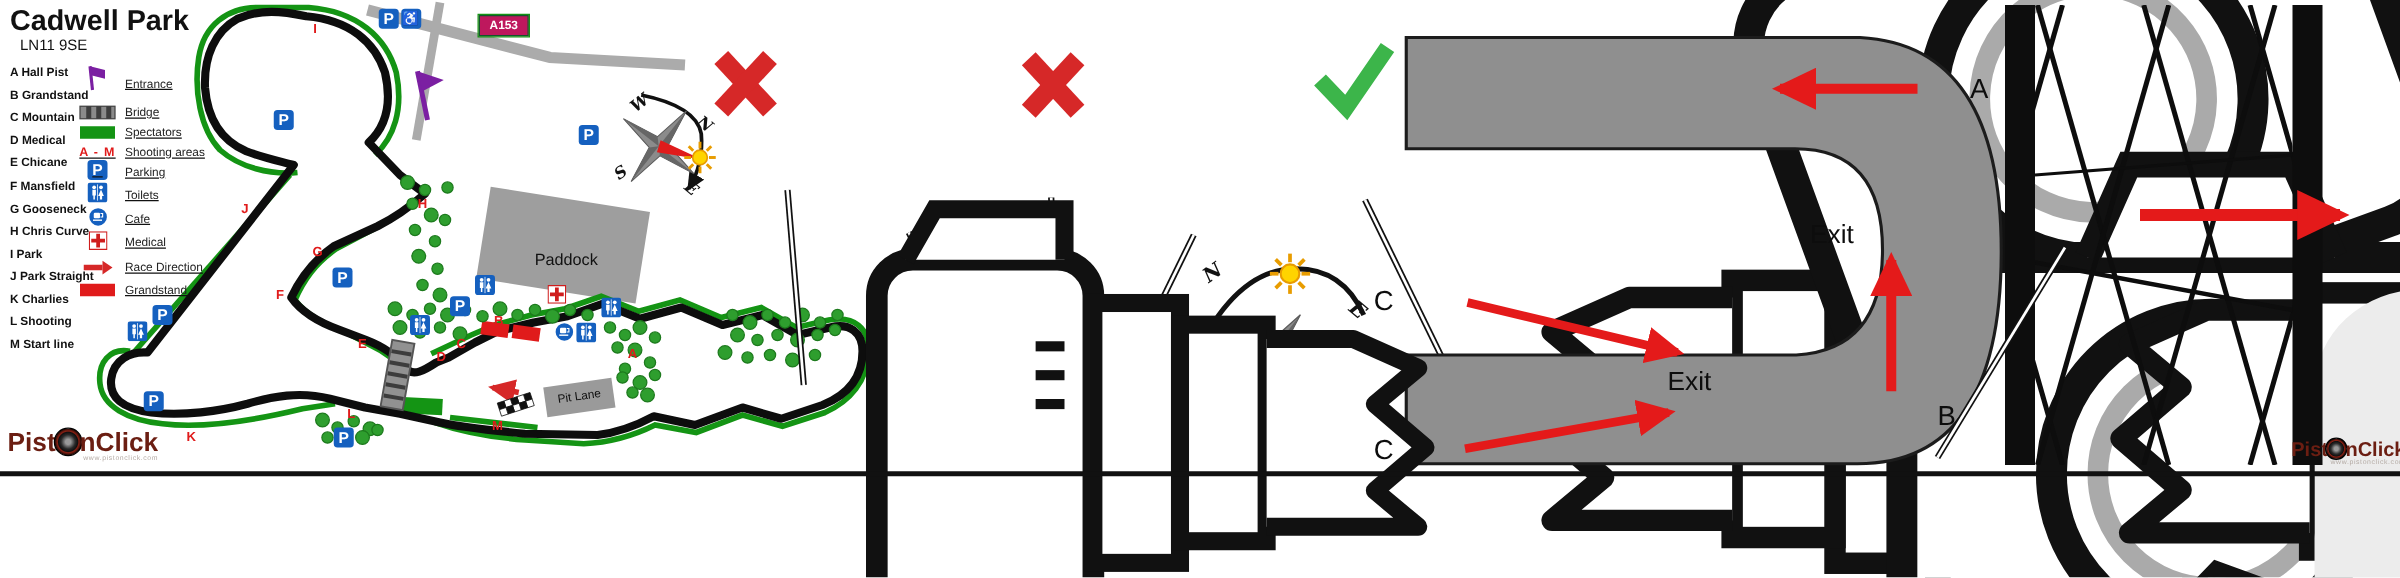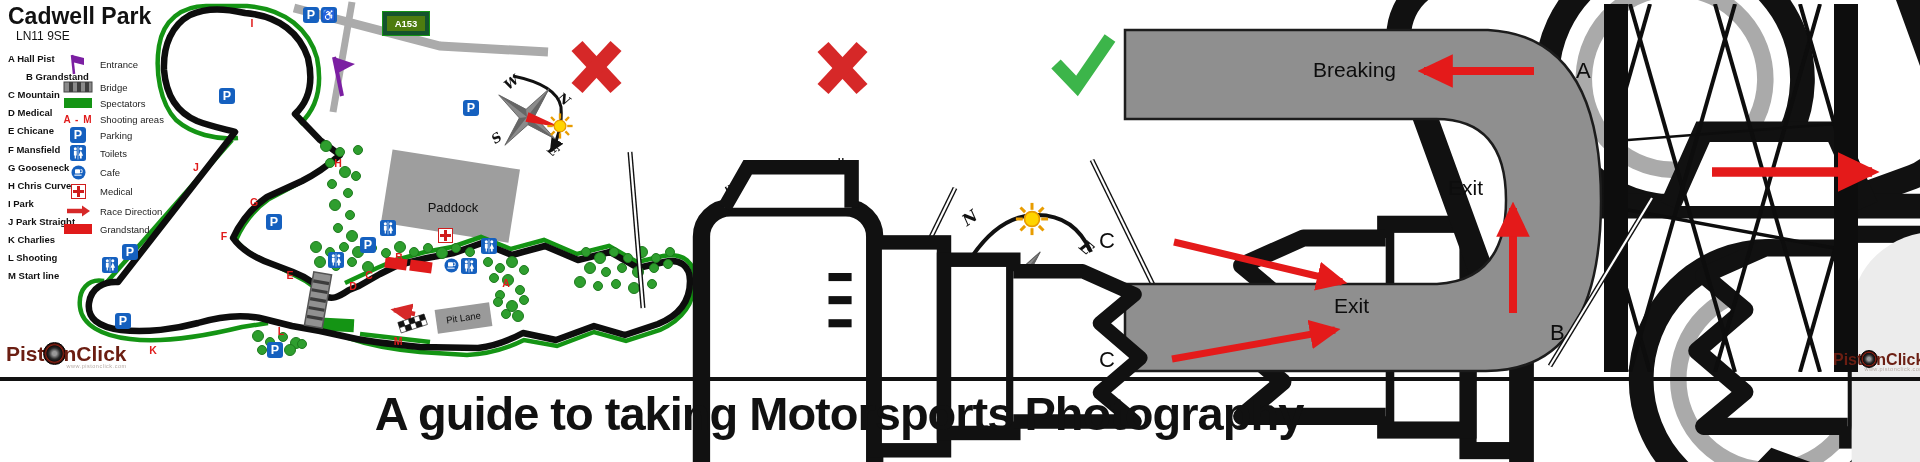--- a/index.html
+++ b/index.html
@@ -3,33 +3,33 @@
 <meta charset="utf-8">
 <style>
   html,body{margin:0;padding:0;background:#fff;}
   #page{position:relative;width:1920px;height:462px;background:#fff;overflow:hidden;
         font-family:"Liberation Sans",sans-serif;color:#111;}
   #gfx{position:absolute;left:0;top:0;}
   .abs{position:absolute;}
   #map-title{left:8px;top:5px;font-size:23px;font-weight:bold;line-height:1.02;}
   #map-subtitle{left:16px;top:29px;font-size:12px;font-weight:normal;}
   .corner-item{position:absolute;left:8px;font-size:9.5px;font-weight:bold;white-space:nowrap;}
-  .legend-row{position:absolute;left:60px;display:flex;align-items:center;height:18px;}
+  .legend-row{position:absolute;left:60px;display:flex;align-items:flex-end;height:18px;text-decoration:underline;}
   .legend-icon{width:36px;display:flex;justify-content:center;align-items:center;flex:none;}
   .legend-label{font-size:9.5px;color:#222;white-space:nowrap;padding-left:4px;}
   .shoot-range{color:#e01b1b;font-weight:bold;font-size:10px;letter-spacing:1px;}
   .ptile{position:absolute;width:16px;height:16px;background:#1560bf;border-radius:3px;
          color:#fff;font-weight:bold;font-size:12.5px;line-height:16px;text-align:center;}
   .wtile{position:absolute;width:16px;height:16px;background:#1560bf;border-radius:3px;
          color:#fff;font-size:11px;line-height:16px;text-align:center;}
   .maptile{position:absolute;width:16px;height:16px;}
   .track-letter{position:absolute;transform:translate(-50%,-50%);color:#e01b1b;
                 font-size:10.5px;font-weight:bold;}
-  #a153-badge{left:383px;top:12px;width:38px;height:15px;background:#4d7c0f;
-              border:4px solid #14532d;outline:1px solid #149414;color:#fff;
+  #a153-badge{left:383px;top:12px;width:38px;height:15px;background:#be185d;
+              border:1px solid #14532d;outline:1px solid #149414;color:#fff;
               font-size:9.5px;font-weight:bold;text-align:center;line-height:15px;}
   #paddock-label{left:408px;top:200px;width:90px;text-align:center;font-size:13px;}
   #pitlane-box{left:436px;top:306px;width:55px;height:24px;background:#9a9a9a;
                transform:rotate(-8deg);font-size:9.5px;text-align:center;line-height:24px;}
   .hairpin-label{position:absolute;font-size:21px;color:#0d0d0d;}
   .cam-letter{position:absolute;font-size:22px;color:#0d0d0d;}
   .logo{position:absolute;font-weight:bold;color:#6b1e12;white-space:nowrap;}
   #logo-left{left:6px;top:342px;font-size:21px;}
   #logo-right{left:1833px;top:350px;font-size:16px;}
   .lens{display:inline-block;vertical-align:-4px;border-radius:50%;border:1px solid #000;
@@ -347,21 +347,21 @@
       </g>
       <use href="#camside" transform="translate(1712,150) scale(-0.8,0.8)"></use>
       <line x1="1712" y1="172" x2="1872" y2="172" stroke="#e41a1a" stroke-width="9.5" marker-end="url(#rh)"></line>
     </g>
   </svg>
 
   <div class="abs" id="map-title">Cadwell Park</div>
   <div class="abs" id="map-subtitle">LN11 9SE</div>
   <div id="corner-list">
       <div class="corner-item" style="top: 53px;">A Hall Pist</div>
-      <div class="corner-item" style="top: 71.1px; margin-left: 18px;">B Grandstand</div>
+      <div class="corner-item" style="top: 71.1px;">B Grandstand</div>
       <div class="corner-item" style="top: 89.2px;">C Mountain</div>
       <div class="corner-item" style="top: 107.3px;">D Medical</div>
       <div class="corner-item" style="top: 125.4px;">E Chicane</div>
       <div class="corner-item" style="top: 143.5px;">F Mansfield</div>
       <div class="corner-item" style="top: 161.6px;">G Gooseneck</div>
       <div class="corner-item" style="top: 179.7px;">H Chris Curve</div>
       <div class="corner-item" style="top: 197.8px;">I Park</div>
       <div class="corner-item" style="top: 215.9px;">J Park Straight</div>
       <div class="corner-item" style="top: 234px;">K Charlies</div>
       <div class="corner-item" style="top: 252.1px;">L Shooting</div>
@@ -547,34 +547,32 @@
       <div class="track-letter" style="left: 196px; top: 167px;">J</div>
       <div class="track-letter" style="left: 153px; top: 350px;">K</div>
       <div class="track-letter" style="left: 281px; top: 331px;">L</div>
       <div class="track-letter" style="left: 398px; top: 341px;">M</div>
     </div>
 
   <div class="abs" id="a153-badge">A153</div>
   <div class="abs" id="paddock-label">Paddock</div>
   <div class="abs" id="pitlane-box">Pit Lane</div>
 
-  <div class="abs hairpin-label" style="left:1240px;top:58px;width:156px;text-align:right;">Breaking</div>
   <div class="abs hairpin-label" style="left:1448px;top:176px;">Exit</div>
   <div class="abs hairpin-label" style="left:1334px;top:294px;">Exit</div>
   <div id="cam-letters">
       <div class="cam-letter" style="left: 1576px; top: 58px;">A</div>
       <div class="cam-letter" style="left: 1550px; top: 320px;">B</div>
       <div class="cam-letter" style="left: 1099px; top: 228px;">C</div>
       <div class="cam-letter" style="left: 1099px; top: 347px;">C</div>
     </div>
 
   <div class="logo" id="logo-left">
     <span>Pist</span><span class="lens"></span><span>nClick</span>
     <span class="logo-url">www.pistonclick.com</span>
   </div>
   <div class="logo" id="logo-right">
     <span>Pist</span><span class="lens"></span><span>nClick</span>
     <span class="logo-url">www.pistonclick.com</span>
   </div>
 
   <div class="abs" id="divider"></div>
-  <div class="abs" id="main-title">A guide to taking Motorsports Photography</div>
 </div>
 
 </body></html>

